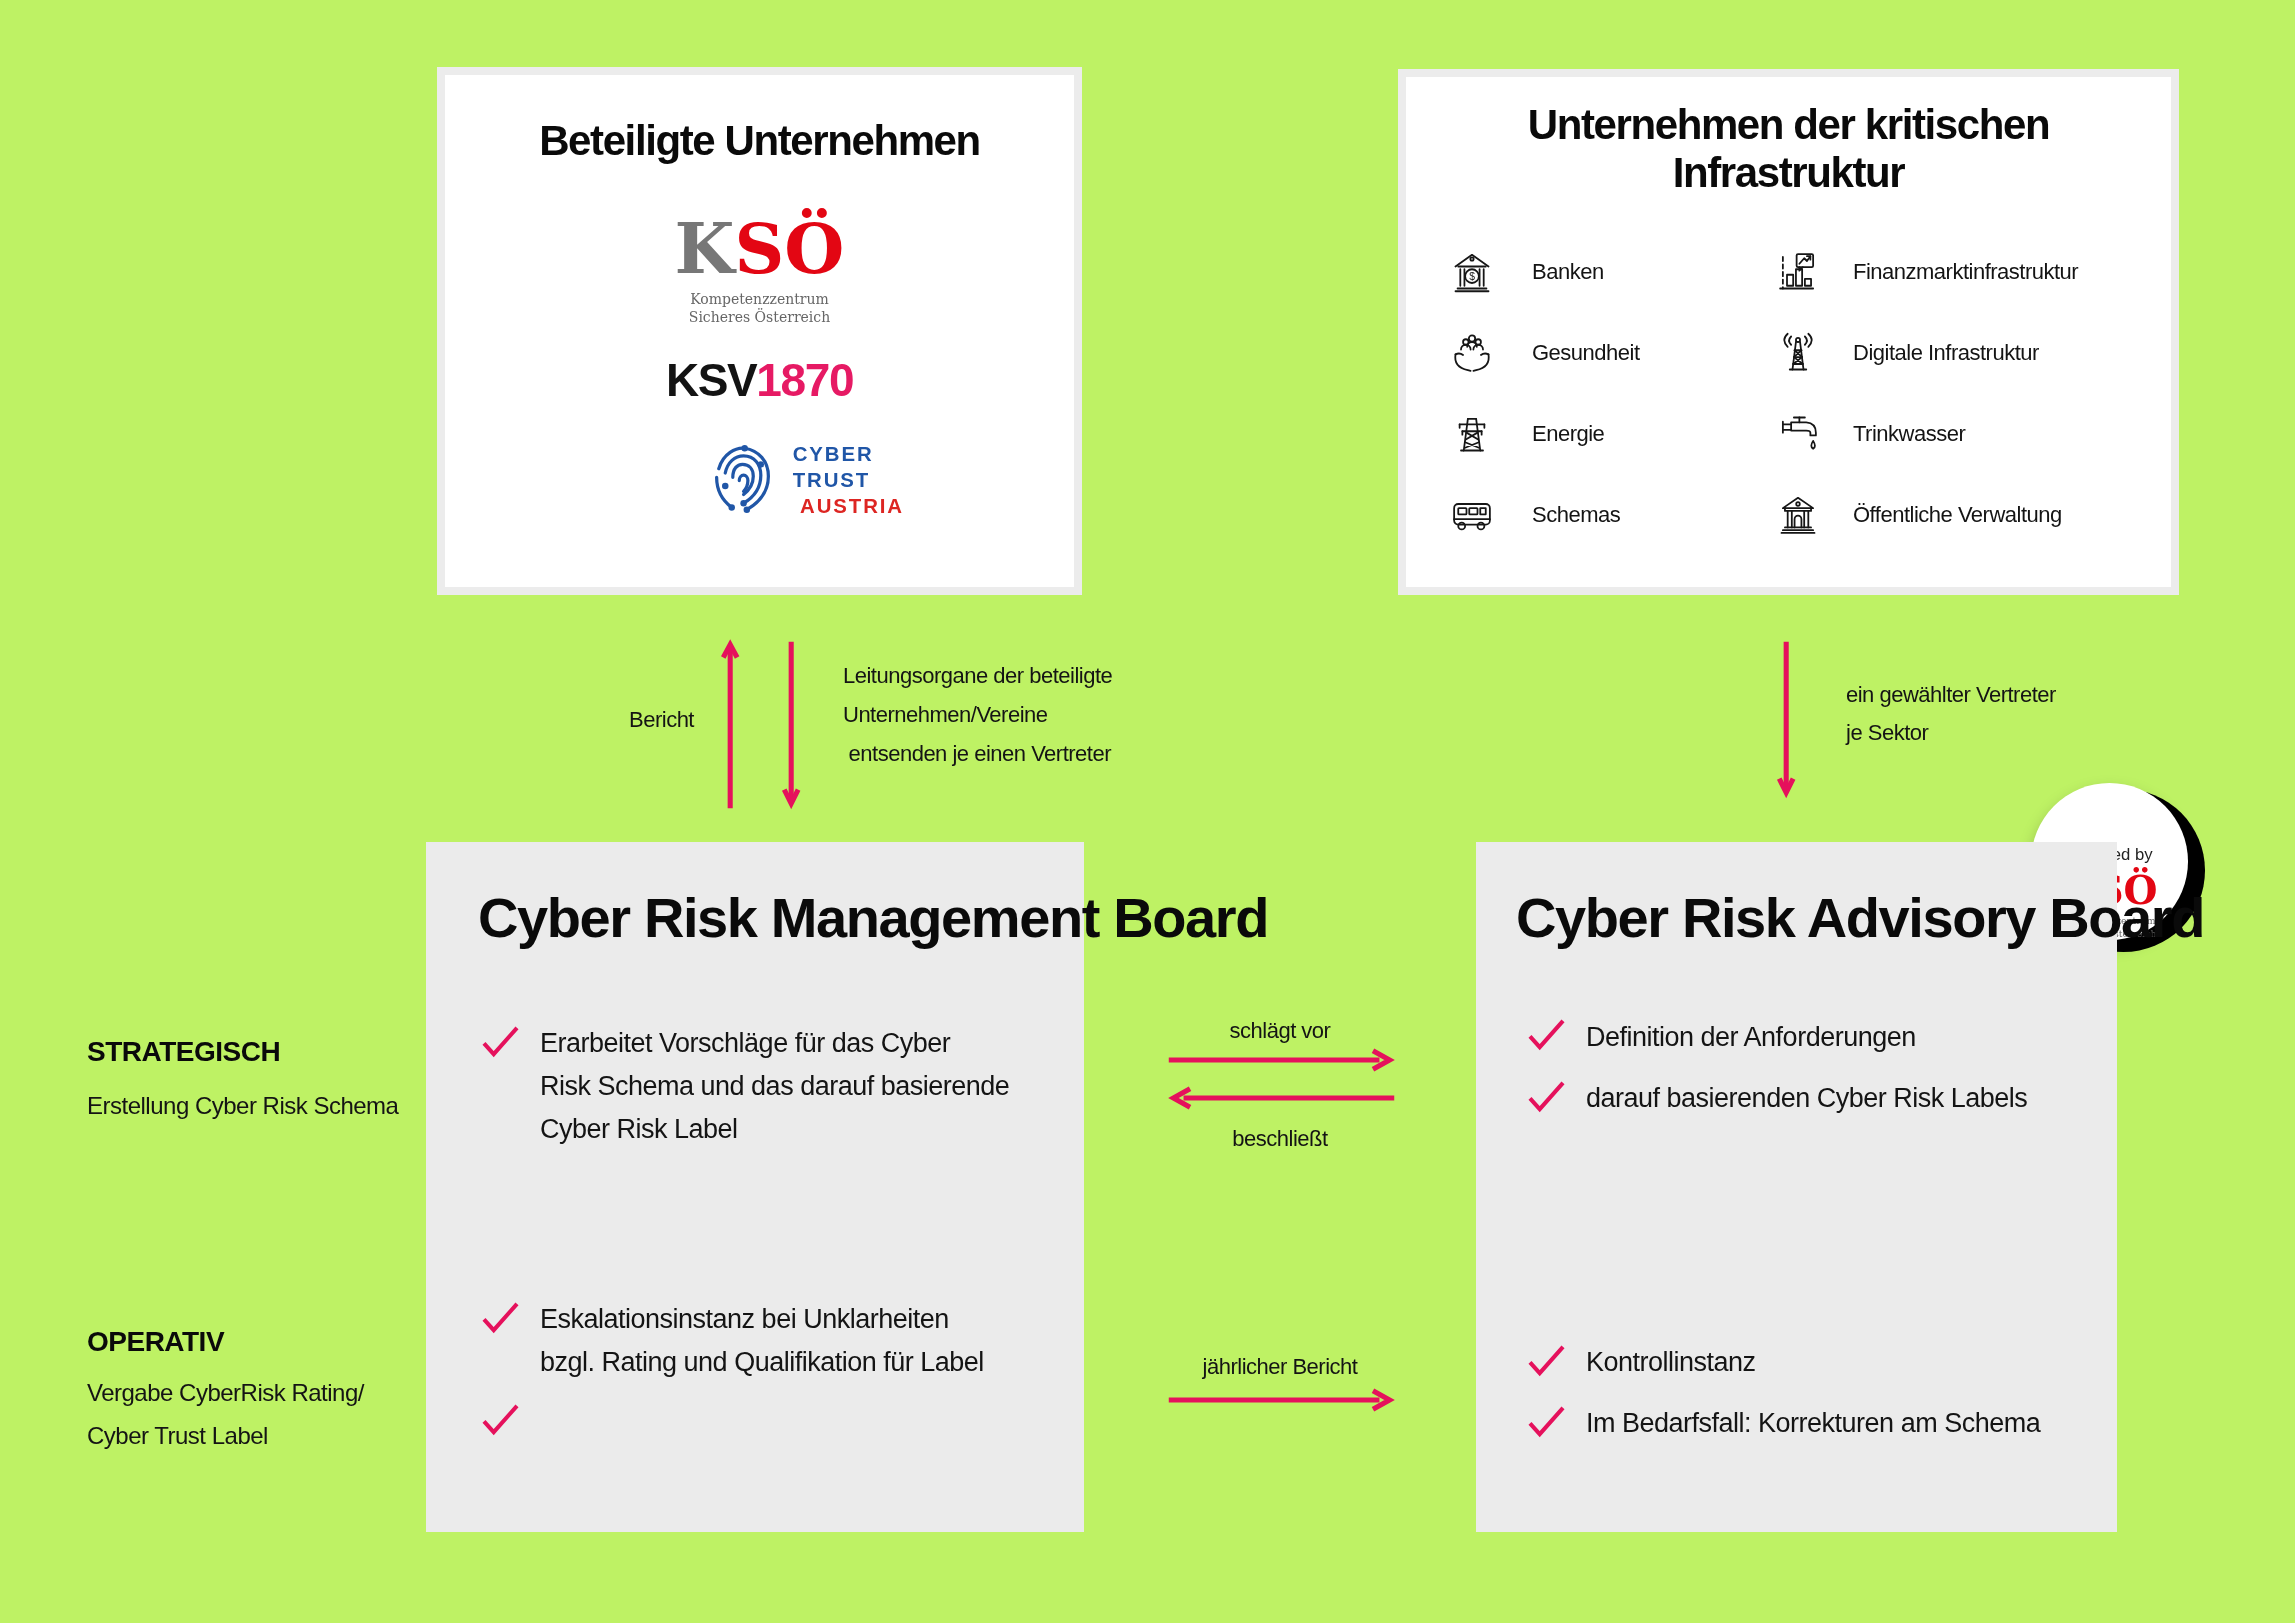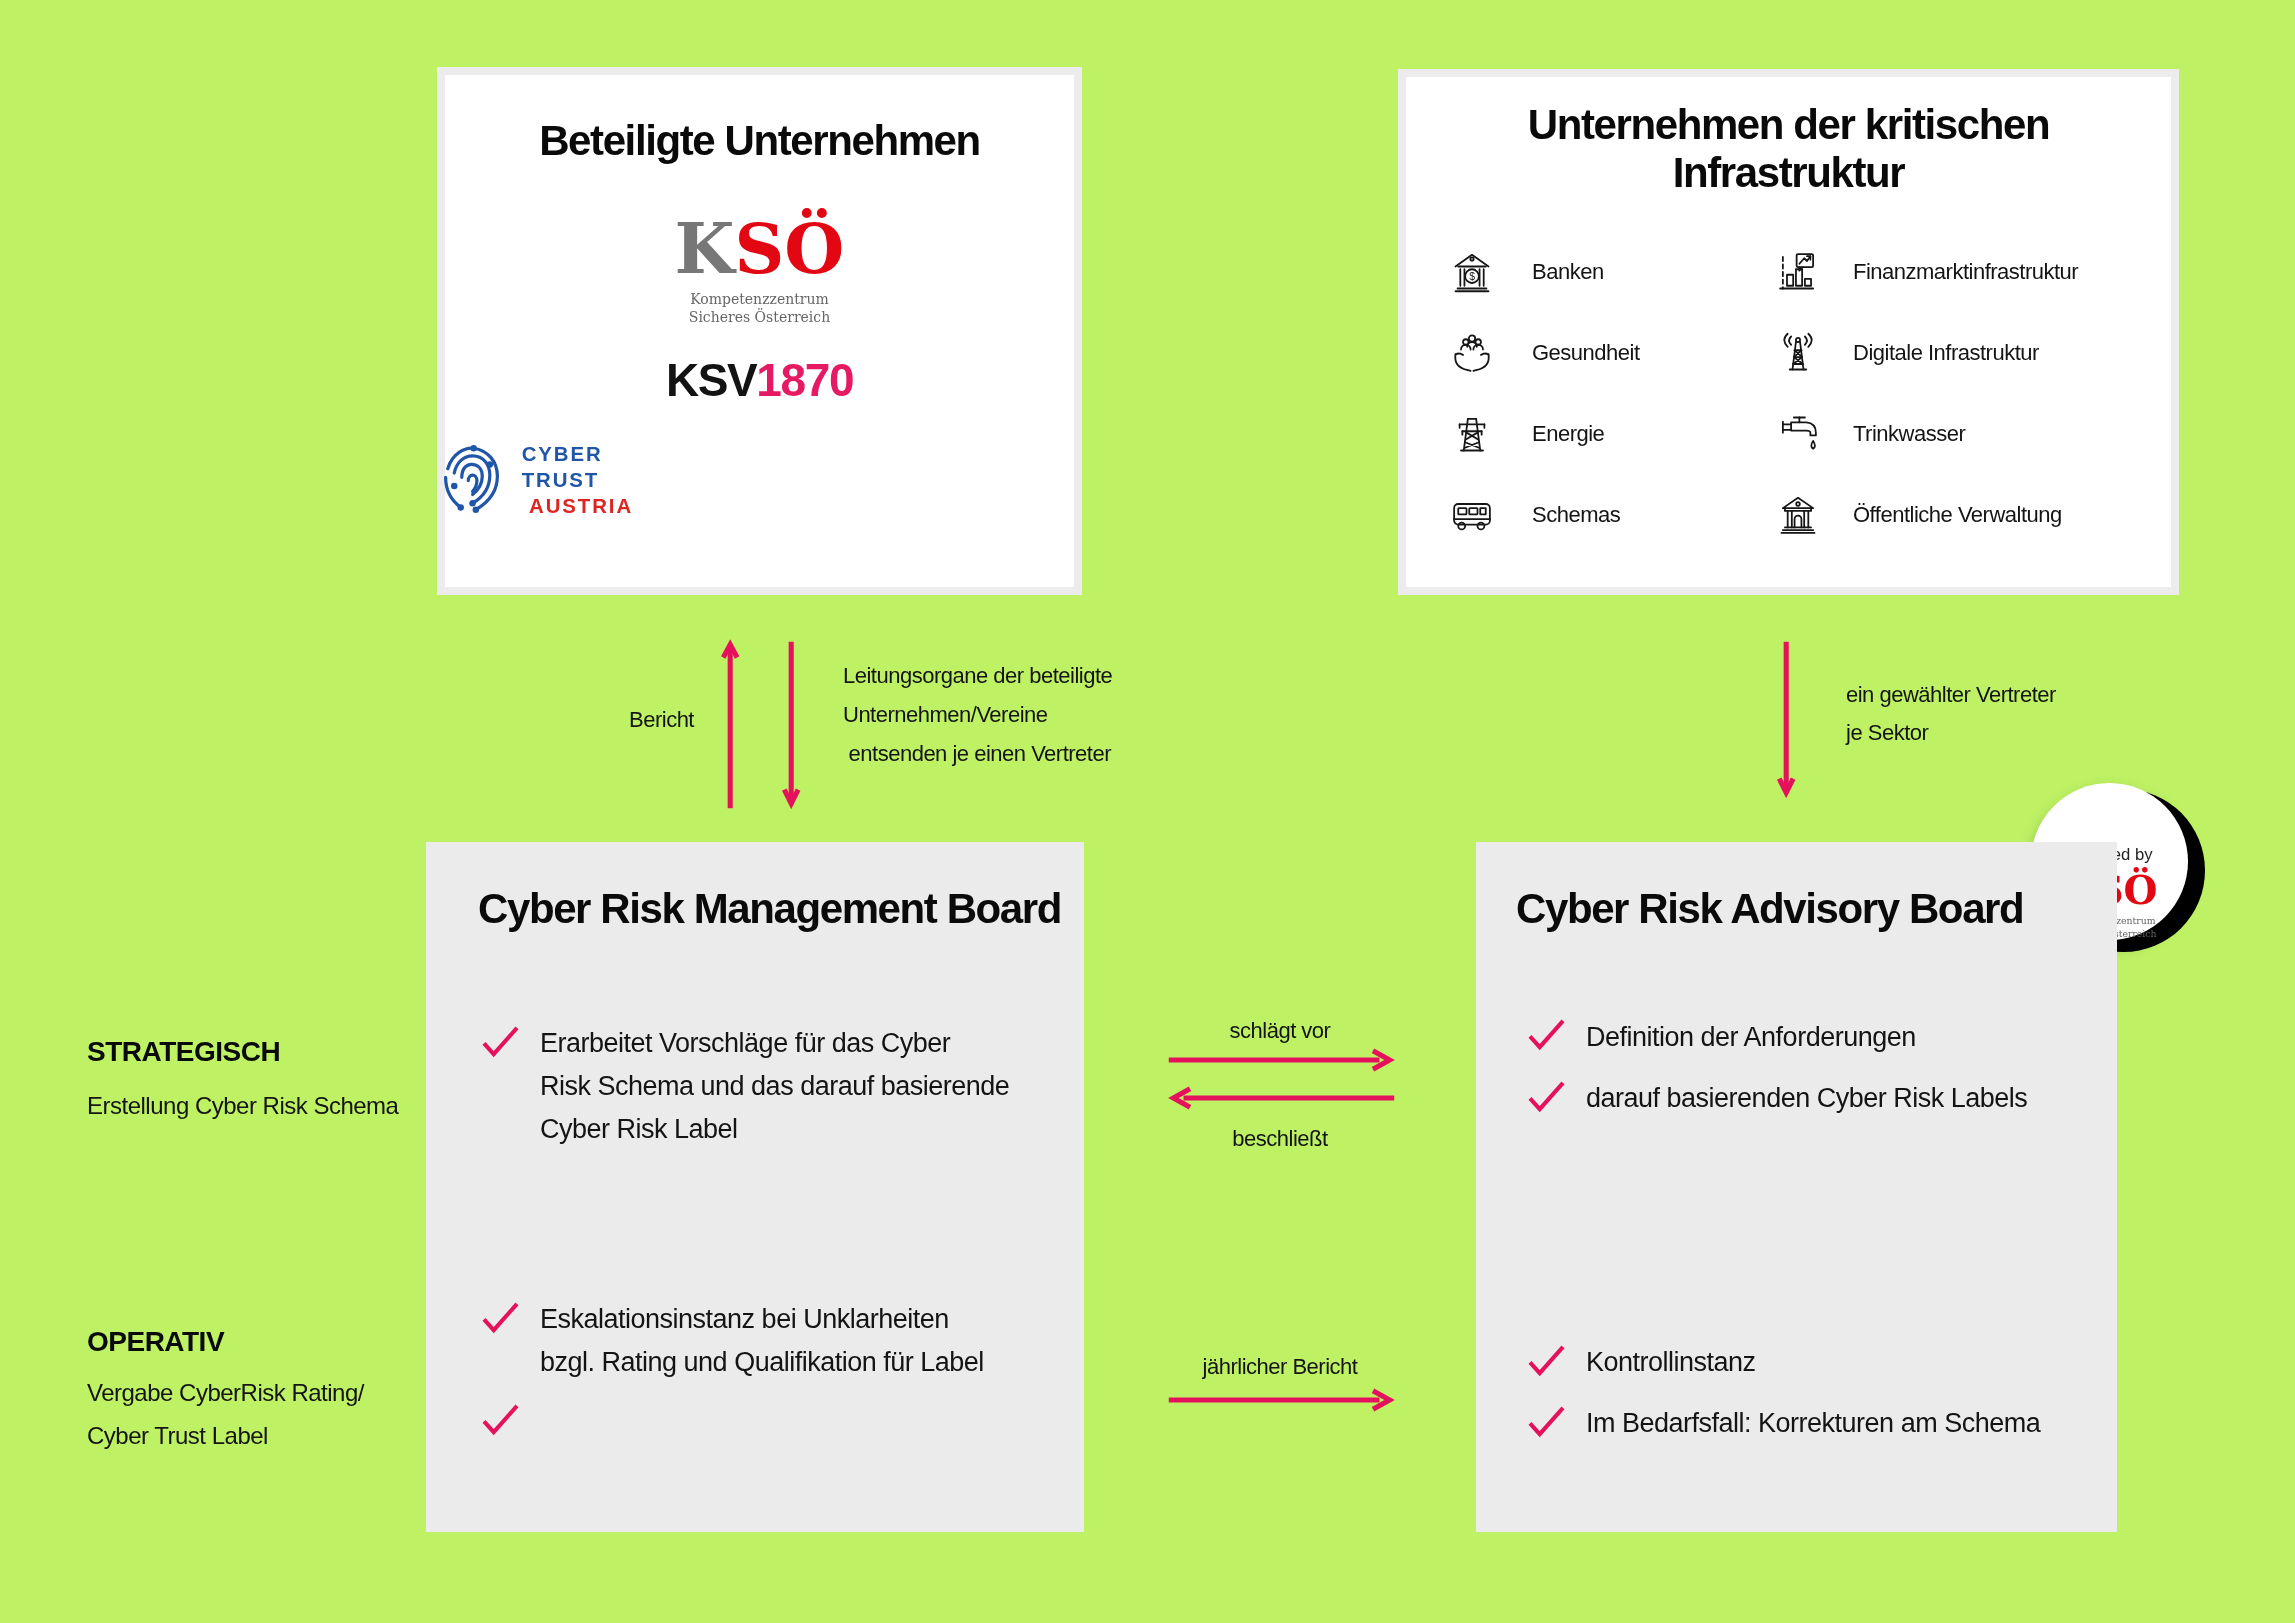--- a/index.html
+++ b/index.html
@@ -2,21 +2,21 @@
 <html style="font-size:7.4px"><head>
 <meta charset="utf-8">
 <style>
   html,body{margin:0;padding:0;background:#fff;}
   .canvas{position:relative;width:2295px;height:1623px;background:#bef264;
           font-family:"Liberation Sans",sans-serif;color:#111;overflow:hidden;}
   .abs{position:absolute;}
   .whitebox{position:absolute;background:#fff;border:8.8px solid #ececec;box-sizing:border-box;}
   .graybox{position:absolute;background:#ebebeb;}
   .boxtitle{font-size:42px;font-weight:700;letter-spacing:-1.4px;text-align:center;line-height:48px;color:#0a0a0a;}
-  .boardtitle{font-size:42px;font-weight:700;letter-spacing:-1.4px;color:#0a0a0a;white-space:nowrap;}
+  .boardtitle{font-size:56px;font-weight:700;letter-spacing:-1.4px;color:#0a0a0a;white-space:nowrap;}
   .bodytext{font-size:27px;letter-spacing:-0.5px;line-height:43px;color:#141414;}
   .flowlabel{font-size:22px;letter-spacing:-0.5px;color:#141414;line-height:39px;}
   .sectorlabel{font-size:22px;letter-spacing:-0.5px;color:#141414;white-space:nowrap;}
   .sidehead{font-size:28px;font-weight:800;letter-spacing:-0.5px;color:#0a0a0a;}
   .sidetext{font-size:24px;letter-spacing:-0.5px;color:#141414;line-height:43px;}
   .ksoe-logo{font-family:"DejaVu Serif","Liberation Serif",serif;font-weight:700;line-height:1;white-space:nowrap;}
   .ksoe-k{color:#777777;}
   .ksoe-so{color:#e30613;}
   .ksoe-sub{font-family:"DejaVu Serif","Liberation Serif",serif;color:#666;text-align:center;}
   .ksv-logo{font-weight:700;letter-spacing:-1.4px;white-space:nowrap;}
@@ -45,21 +45,21 @@
     <div class="ksoe-sub" style="font-size:14px;line-height:18.5px;margin-top:6.5px;">
       <div>Kompetenzzentrum</div>
       <div>Sicheres Österreich</div>
     </div>
   </div>
 
   <div class="abs ksv-logo" style="left:437px;top:353px;width:645px;text-align:center;font-size:46px;">
     <span class="ksv-black">KSV</span><span class="ksv-pink">1870</span>
   </div>
 
-  <div class="abs" style="left:437px;top:440px;width:738px;display:flex;justify-content:flex-start;">
+  <div class="abs" style="left:437px;top:440px;width:738px;display:flex;justify-content:center;">
     <div style="display:flex;align-items:center;gap:15.7px;">
       <svg width="69" height="79" viewBox="0 0 64 72">
         <g fill="none" stroke="#2056a7" stroke-width="3" stroke-linecap="round">
           <path d="M10 26 C14 12 26 6 34 7 C47 9 56 19 56 33 C56 47 48 57 36 64"></path>
           <path d="M8 34 C8 48 14 56 22 62"></path>
           <path d="M16 30 C18 20 25 14 33 14 C43 14 49 22 49 32 C49 44 43 52 33 58"></path>
           <path d="M23 34 C23 26 27 22 32 22 C38 22 42 26 42 33 C42 41 38 46 33 50"></path>
           <path d="M29 37 a4 5 0 0 1 8 0 c0 5 -2 8 -4 10"></path>
         </g>
         <g fill="#2056a7" stroke="none">

